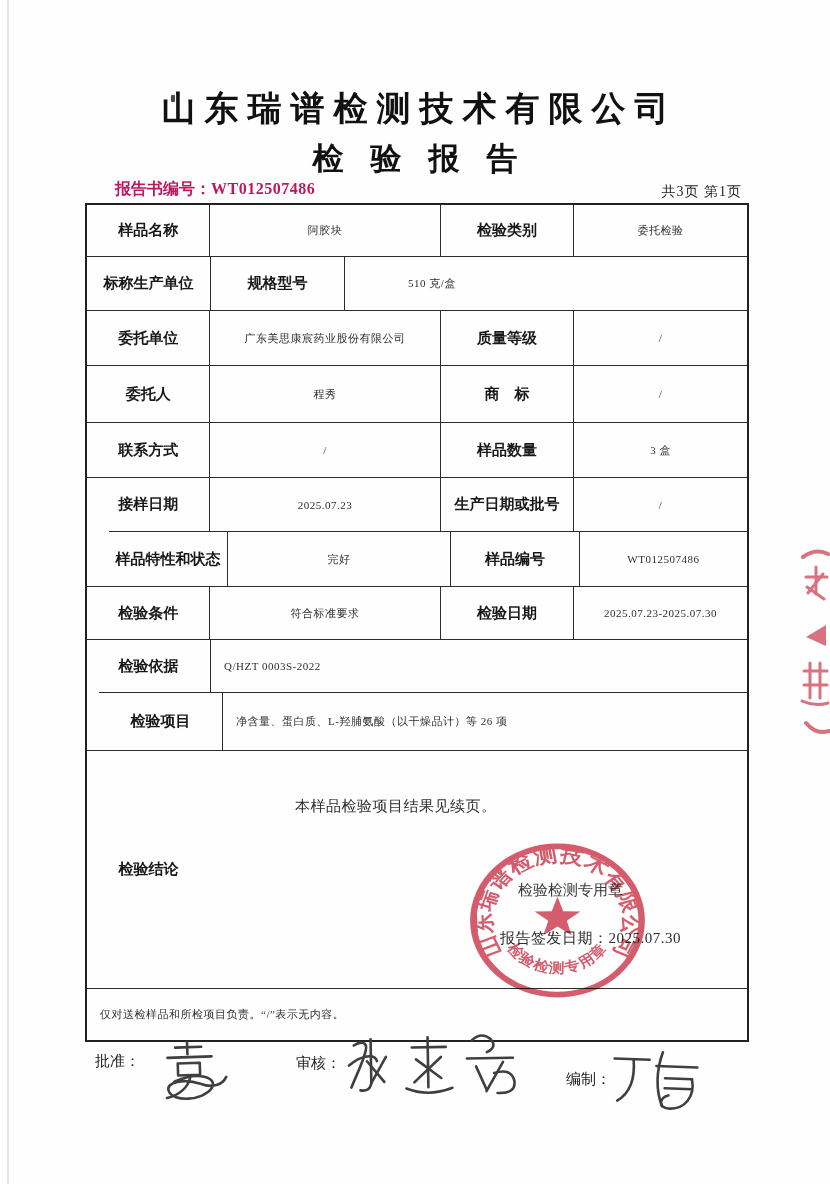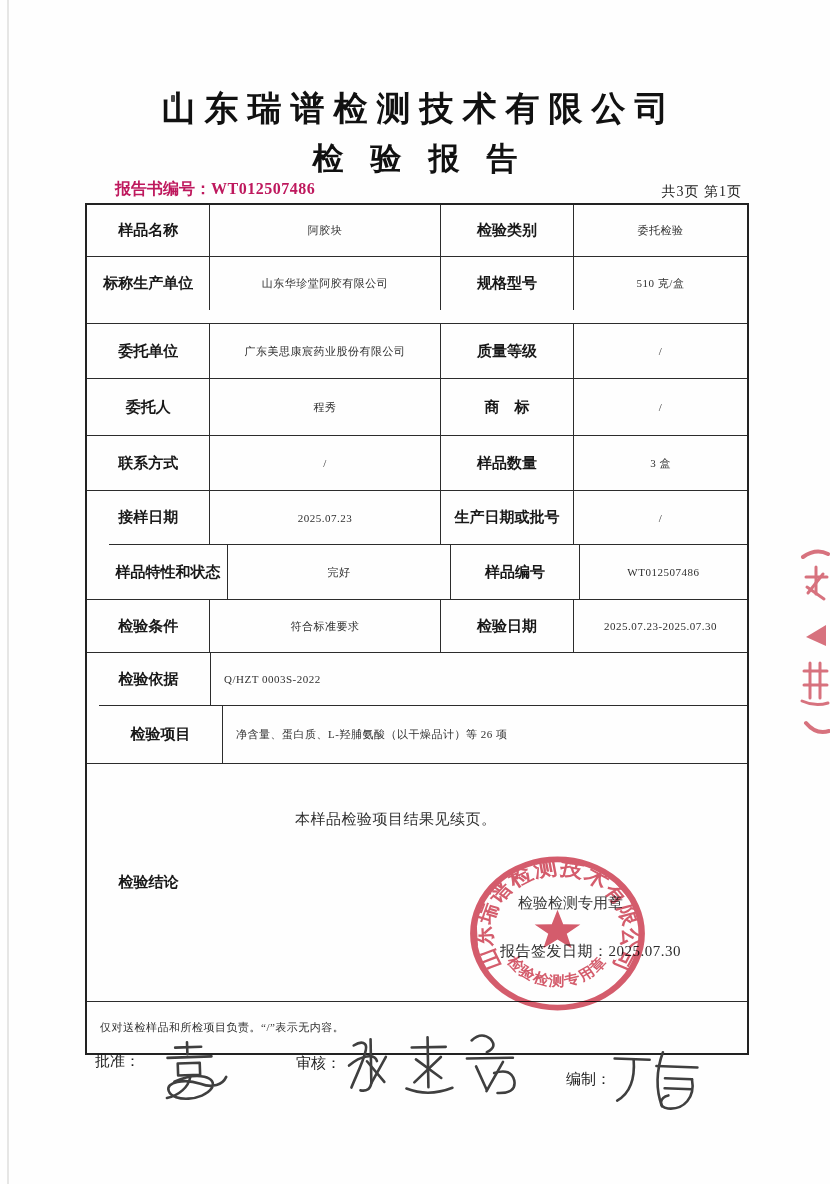--- a/index.html
+++ b/index.html
@@ -87,25 +87,24 @@
   <div class="report-table">
 
     <div class="tr" style="height:51px;">
       <div class="td lbl c1">样品名称</div>
       <div class="td val c2">阿胶块</div>
       <div class="td lbl c3">检验类别</div>
       <div class="td val c4">委托检验</div>
     </div>
     <div class="tr" style="height:54px;">
       <div class="td lbl c1">标称生产单位</div>
-      <div class="td val c2">山东华珍堂阿胶有限公司</div>
       <div class="td lbl c3">规格型号</div>
       <div class="td val c4">510 克/盒</div>
     </div>
-    <div class="tr" style="height:55px;margin-top:13px;">
+    <div class="tr" style="height:55px;">
       <div class="td lbl c1">委托单位</div>
       <div class="td val c2">广东美思康宸药业股份有限公司</div>
       <div class="td lbl c3">质量等级</div>
       <div class="td val c4">/</div>
     </div>
     <div class="tr" style="height:57px;">
       <div class="td lbl c1">委托人</div>
       <div class="td val c2">程秀</div>
       <div class="td lbl c3">商　标</div>
       <div class="td val c4">/</div>

